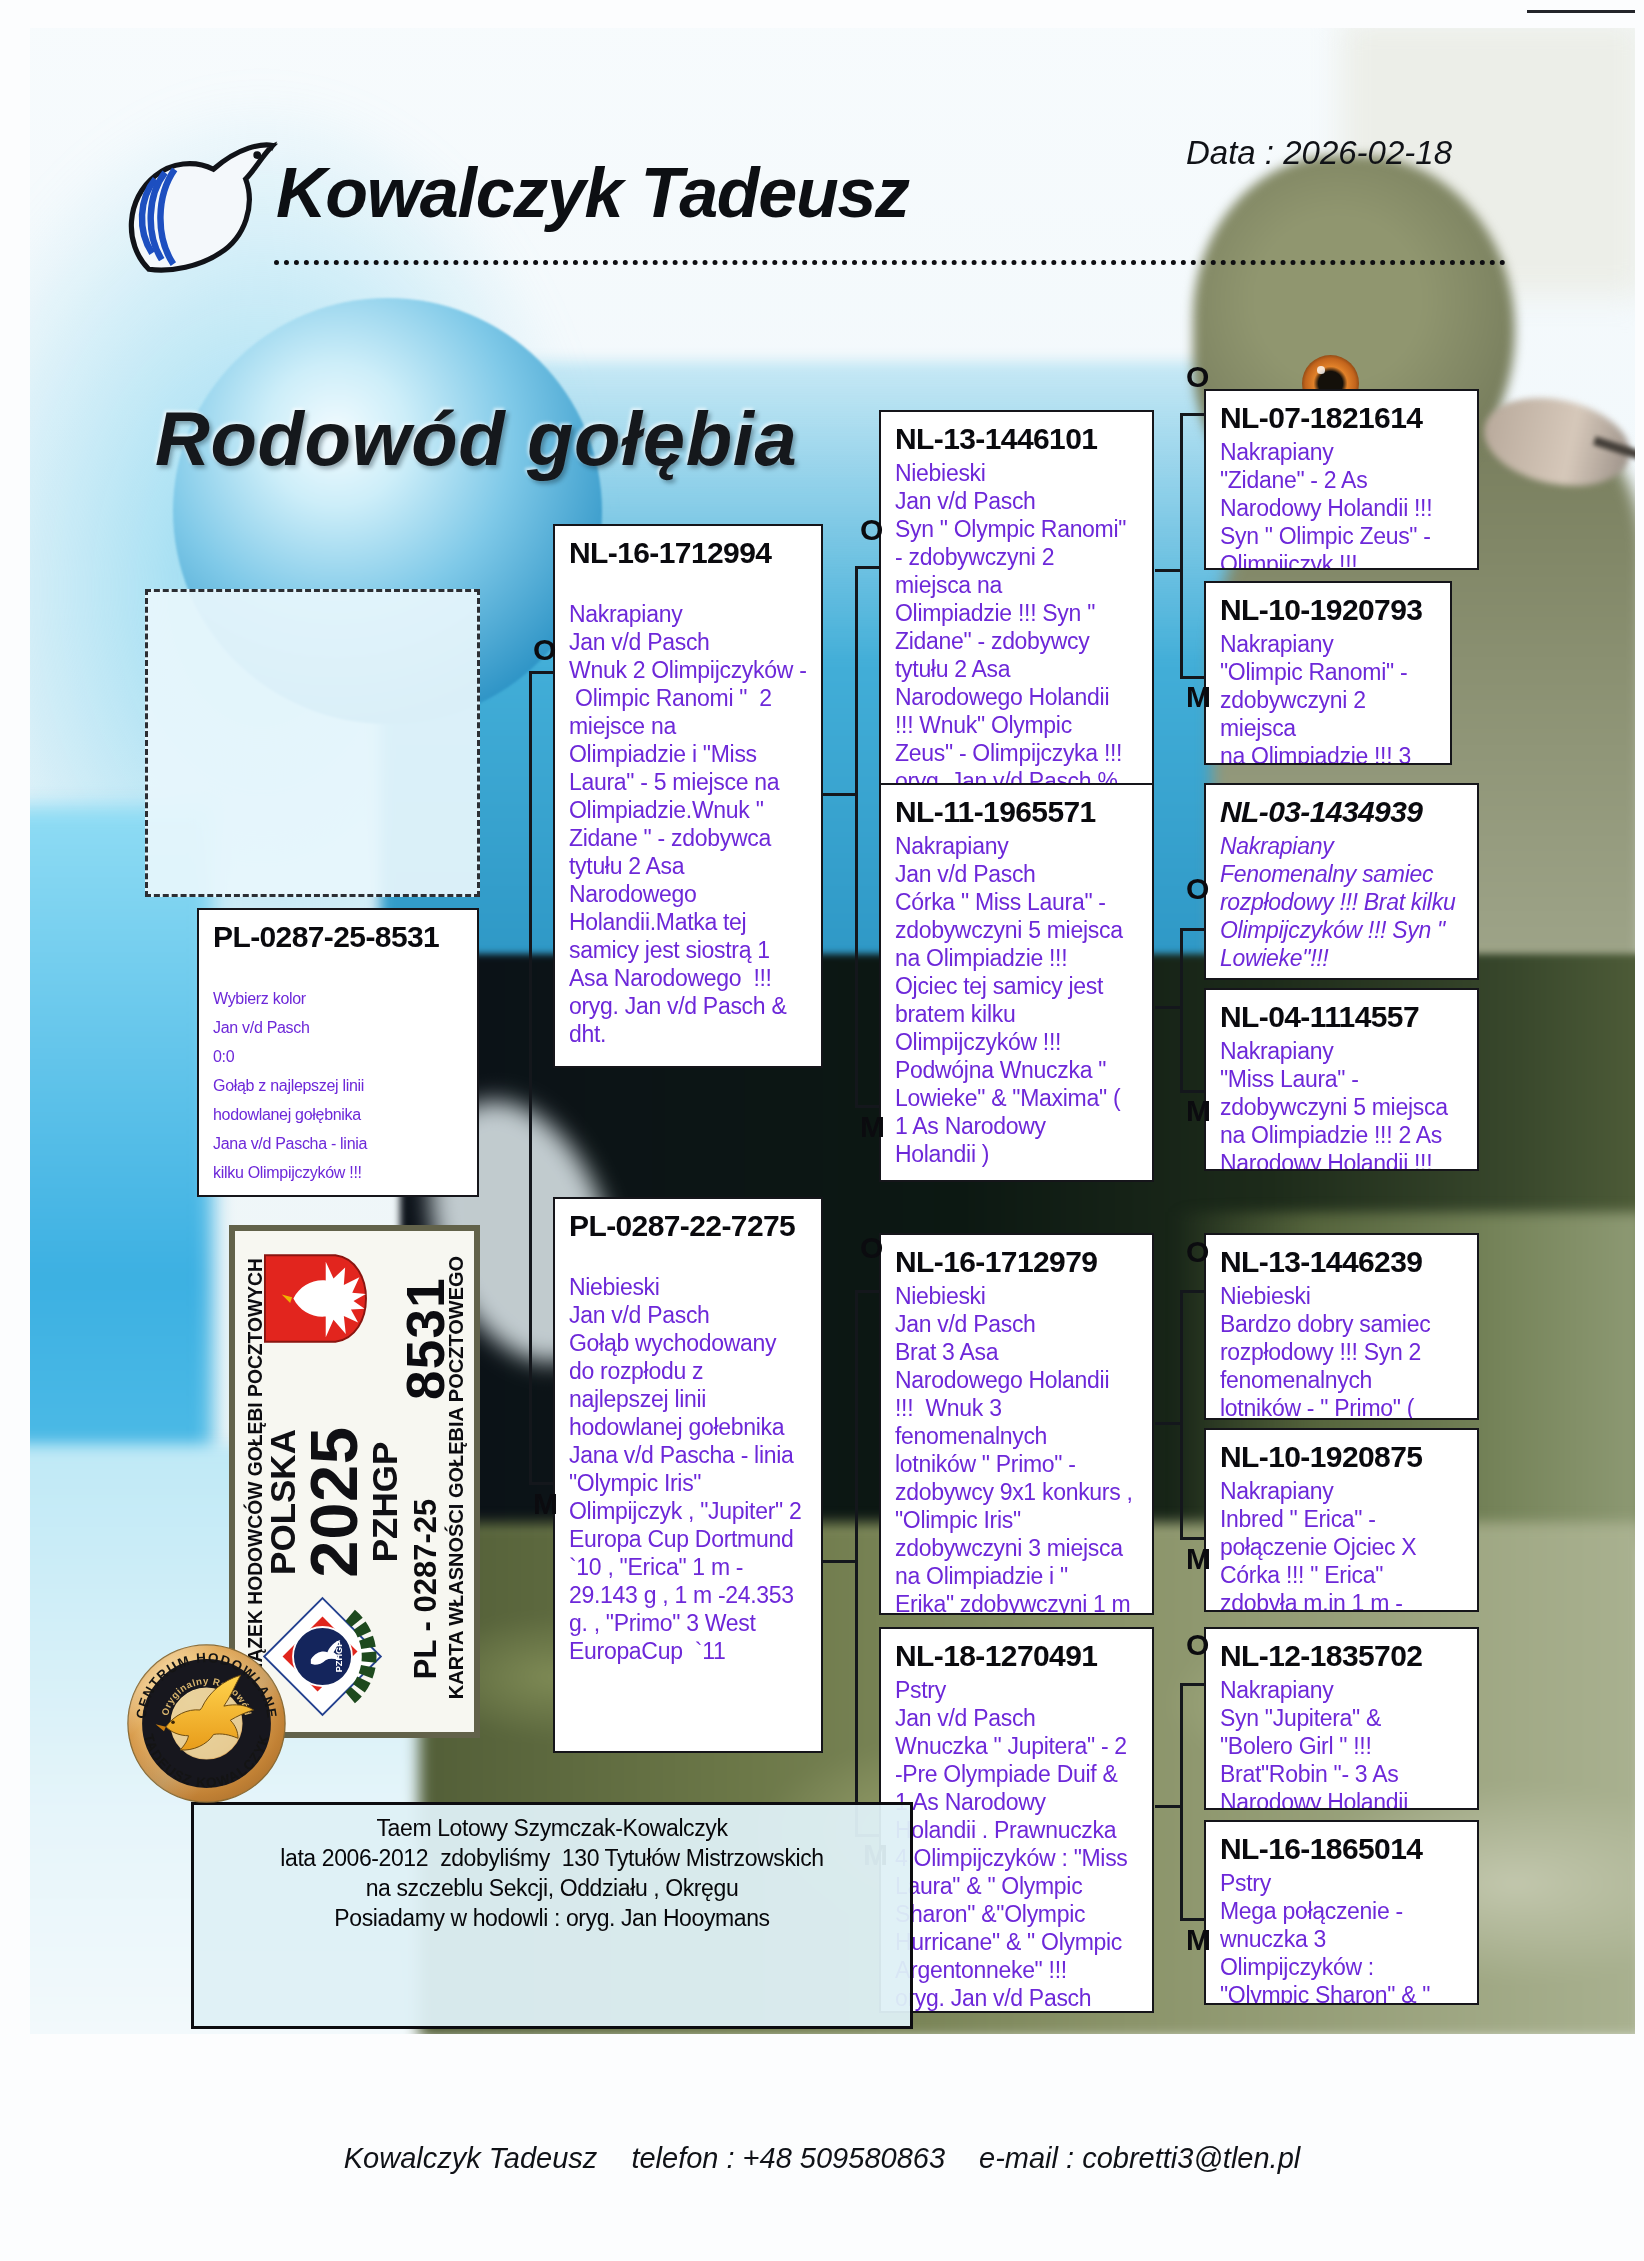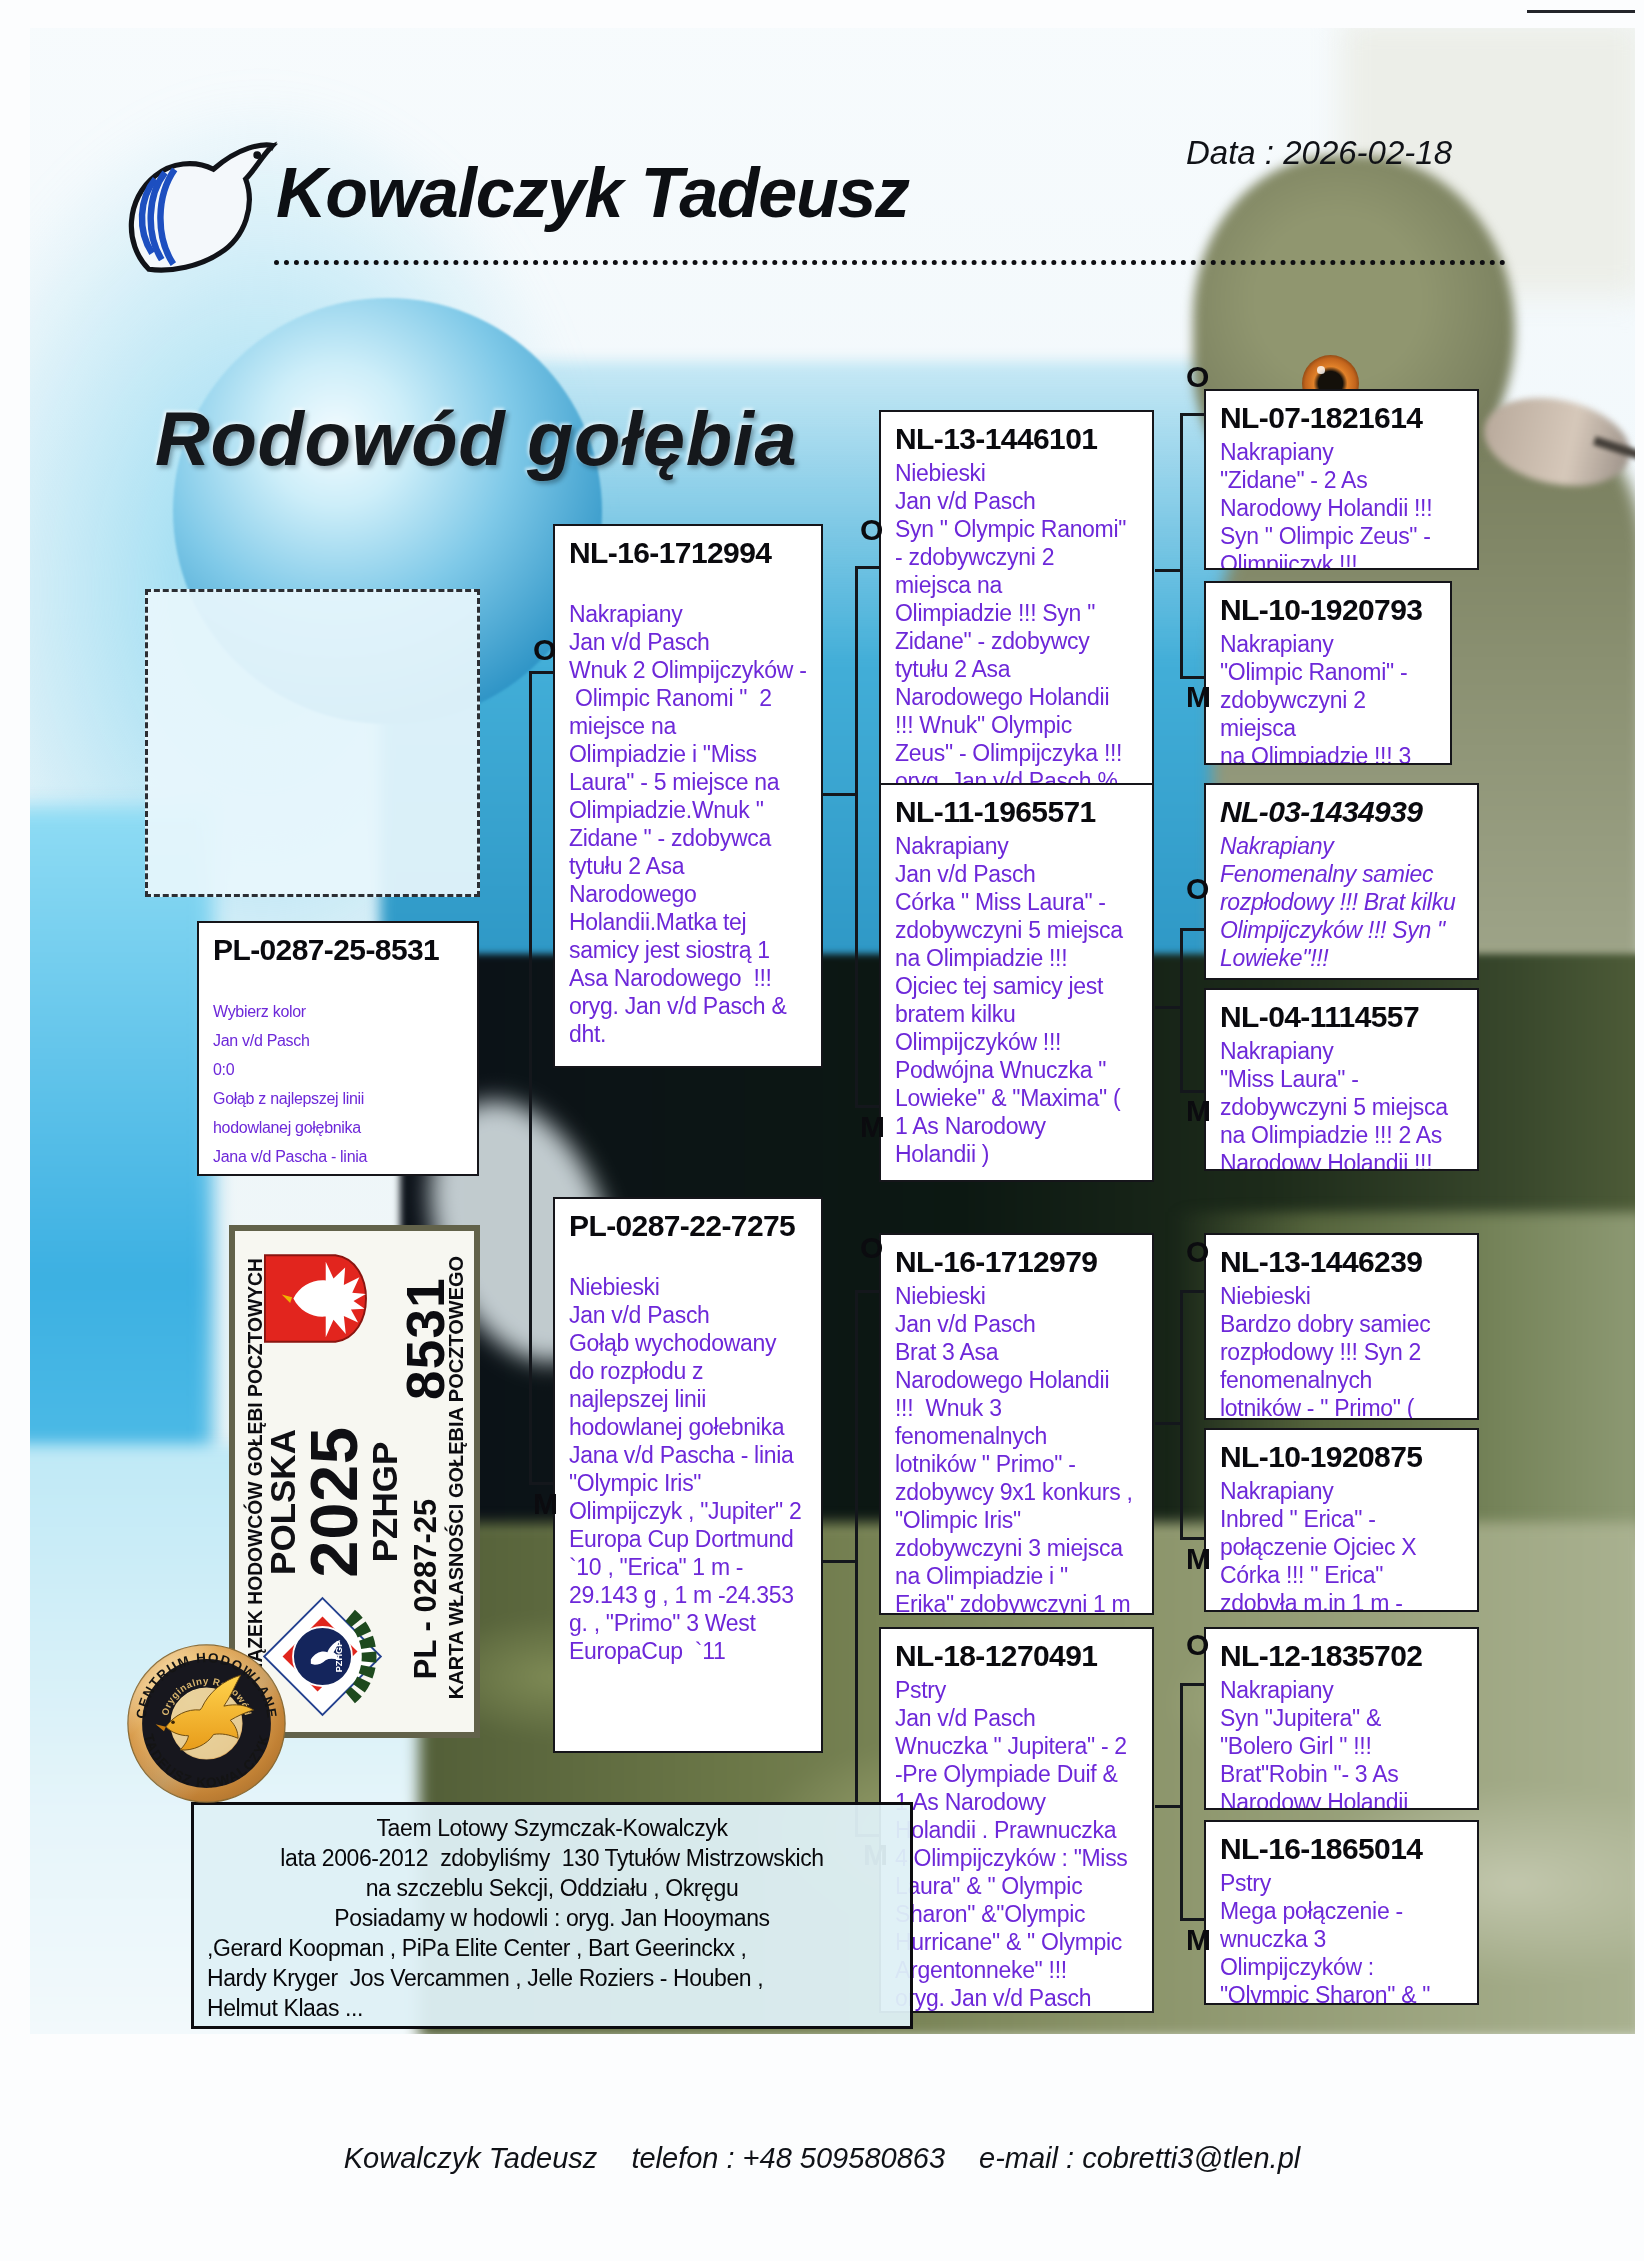--- a/index.html
+++ b/index.html
@@ -135,21 +135,21 @@
     <path d="M100,95 C72,135 70,200 98,242" fill="none" stroke="#1d4fc0" stroke-width="10"></path>
     <path d="M245,58 L259,52 L251,67 Z" fill="#111318"></path>
     <circle cx="228" cy="73" r="6" fill="#111318"></circle>
   </svg>
   <div class="hdr-name">Kowalczyk Tadeusz</div>
   <div class="hdr-dots"></div>
   <div class="hdr-date">Data : 2026-02-18</div>
   <div class="doc-title">Rodowód gołębia</div>
 
   <div class="photo-box"></div>
-  <div class="pbox gap" style="left:197px;top:908px;width:282px;height:255px;margin-top:13px;">
+  <div class="pbox gap" style="left:197px;top:908px;width:282px;height:289px;">
     <div class="ring">PL-0287-25-8531</div>
     <div class="bd" style="font-size:16px;line-height:29px;">Wybierz kolor
 Jan v/d Pasch
 0:0
 Gołąb z najlepszej linii
 hodowlanej gołębnika
 Jana v/d Pascha - linia
 kilku Olimpijczyków !!!</div>
   </div>
 
@@ -425,23 +425,20 @@
     <path d="M62,130 C75,112 95,102 115,104 L118,100 C128,78 150,58 178,50 C168,68 162,84 152,98 C170,94 186,96 198,104 C184,108 172,114 162,120 C170,128 174,138 174,148 C160,142 148,140 136,142 C126,158 104,168 84,166 C92,158 96,150 97,144 C84,144 70,139 62,130 Z" fill="url(#doveg)" stroke="#6b4a10" stroke-width="1.5"></path>
     <path d="M62,130 L46,126 L59,137 Z" fill="#c77d12"></path>
     <circle cx="73" cy="123" r="2.8" fill="#3a2405"></circle>
   </svg>
 
   <div class="note">
     <div class="nt">Taem Lotowy Szymczak-Kowalczyk
 lata 2006-2012  zdobyliśmy  130 Tytułów Mistrzowskich
 na szczeblu Sekcji, Oddziału , Okręgu
 Posiadamy w hodowli : oryg. Jan Hooymans</div>
-    <div class="nr">,Gerard Koopman , PiPa Elite Center , Bart Geerinckx ,
-Hardy Kryger  Jos Vercammen , Jelle Roziers - Houben ,
-Helmut Klaas ...</div>
   </div>
 
   <div class="footer">
     <span>Kowalczyk Tadeusz</span>
     <span>telefon : +48 509580863</span>
     <span>e-mail : cobretti3@tlen.pl</span>
   </div>
 
 </div>
 

